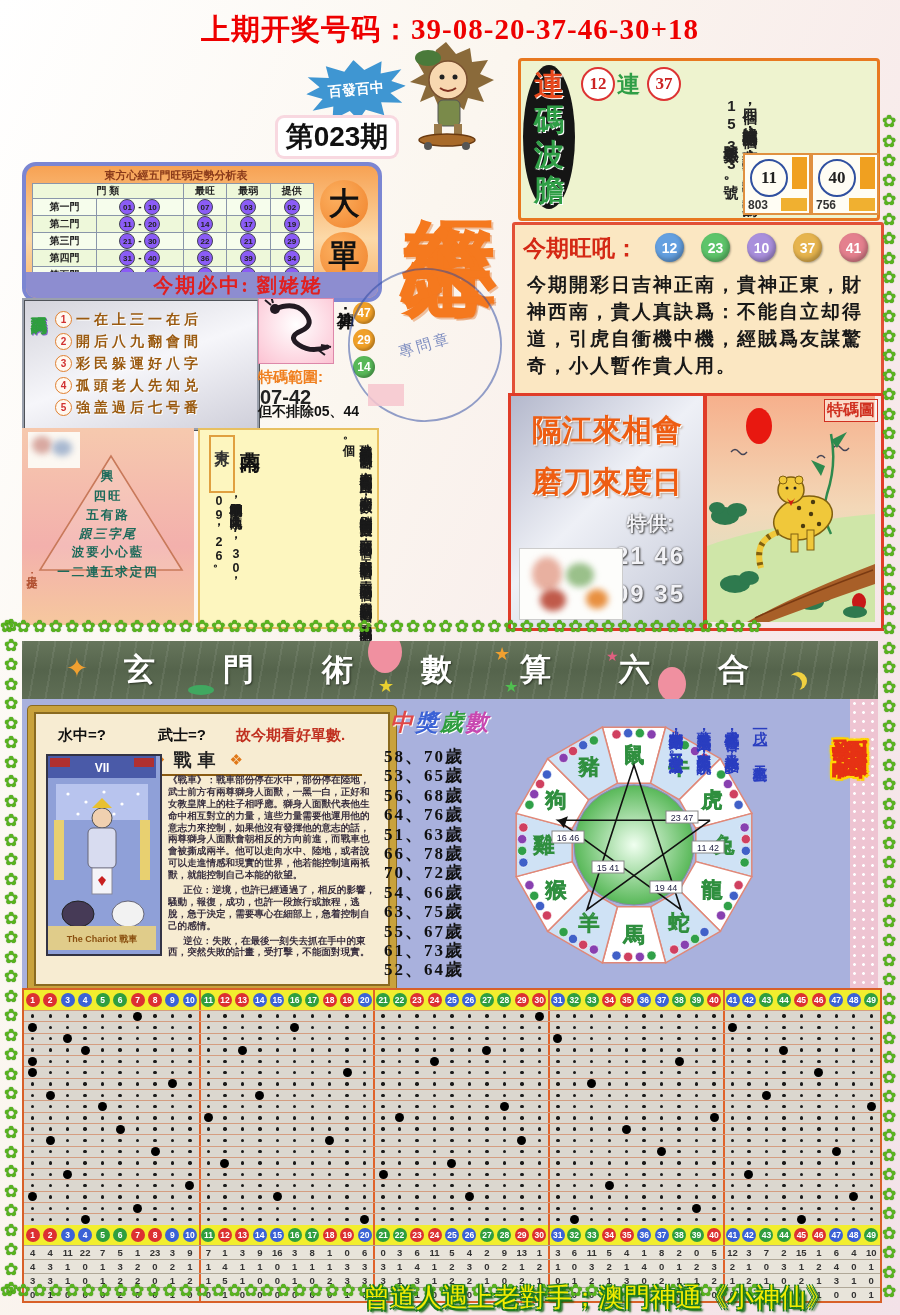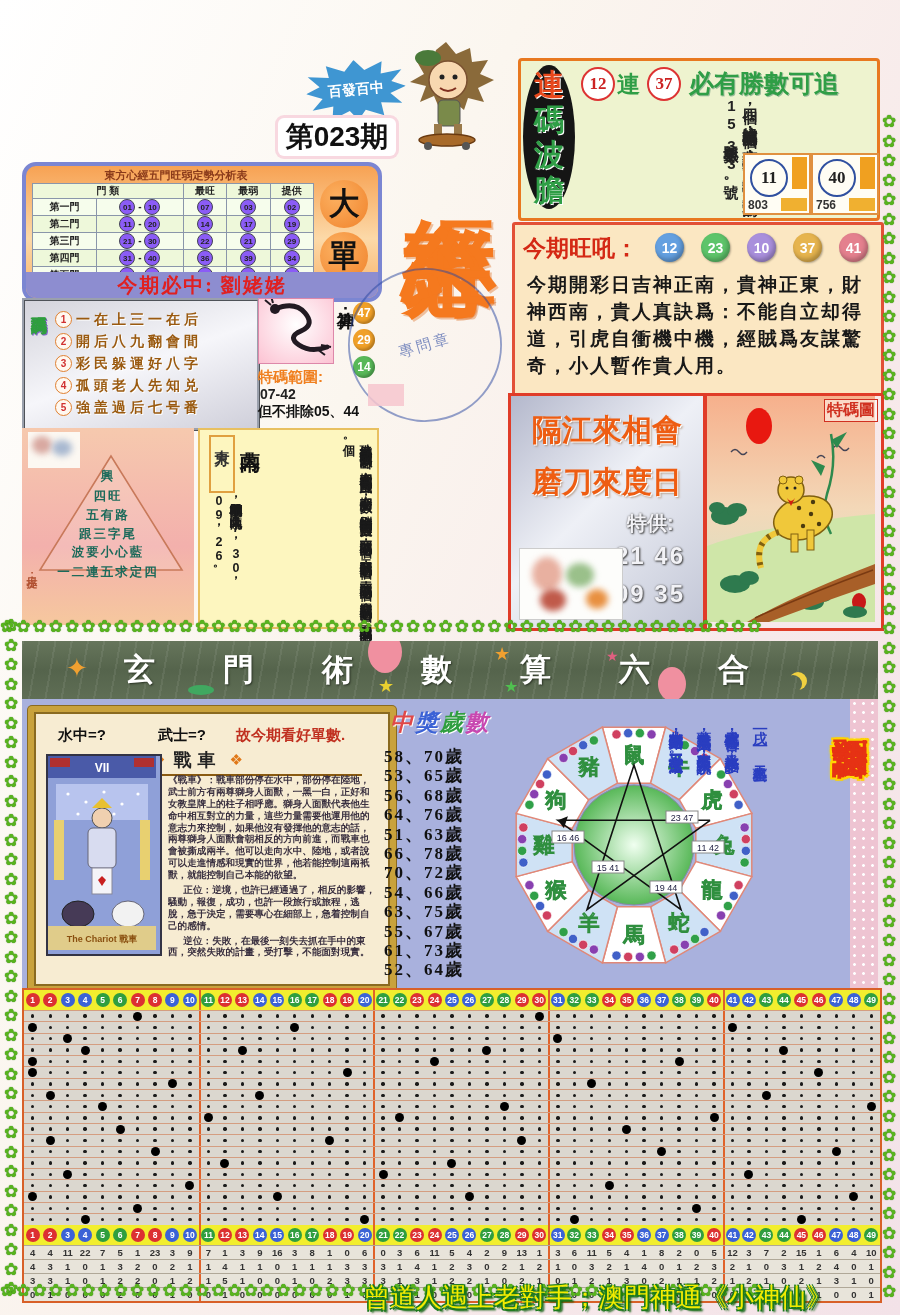--- a/index.html
+++ b/index.html
@@ -61,40 +61,40 @@
   
   .analysis{top:162px;left:22px;width:352px;height:132px;border:4px solid #7b86d2;border-radius:14px;
     background:linear-gradient(180deg,#f7a253,#fcd9a8 55%,#f8b066);overflow:hidden;}
   .an-title{position:absolute;left:0;top:2px;width:300px;text-align:center;font-size:11px;font-weight:900;color:#8a3a1a;}
   .an-table{position:absolute;left:6px;top:17px;width:282px;border-collapse:collapse;}
   .an-table td,.an-table th{border:1px solid #8a96aa;font-size:10px;font-weight:700;color:#222;text-align:center;padding:0;height:13px;background:#eef8da;}
   .an-table tr:nth-child(even) td{background:#f6fdec;}
   .circ{display:inline-flex;align-items:center;justify-content:center;width:14px;height:14px;border:1px solid #445;border-radius:50%;
     font-size:8px;font-weight:700;background:#8b5cf6;vertical-align:middle;}
   .an-must{position:absolute;left:0;bottom:0;width:100%;height:26px;background:#8d8dd0;display:flex;align-items:center;justify-content:center;
-    font:900 20px "Liberation Serif",serif;color:#e02020;letter-spacing:2px;}
+    font:900 20px "Liberation Serif",serif;color:#e02020;letter-spacing:2px;padding-left:36px;}
   .badge-circle{position:absolute;left:294px;width:48px;height:48px;border-radius:50%;
     background:radial-gradient(circle at 35% 35%,#fcb060,#f0832c);display:flex;align-items:center;justify-content:center;
     font-size:31px;font-weight:900;color:#111;}
 
   
   .poem{top:298px;left:22px;width:353px;height:127px;}
   .poem-box{position:absolute;left:0;top:0;width:232px;height:127px;border:3px ridge #9aa0ac;
     background:linear-gradient(160deg,#d4d4dc,#f6f6fa 50%,#cfcfda);}
   .poem-title{position:absolute;left:3px;top:4px;width:22px;font-size:16px;font-weight:900;color:#2f9e3f;text-shadow:1px 1px 0 #86c;line-height:22px;text-align:center;}
   .poem-line{position:absolute;left:30px;width:198px;height:21px;display:flex;align-items:center;gap:4px;}
   .poem-num{width:15px;height:15px;border:1.5px solid #e08030;border-radius:50%;color:#d03030;font-size:10px;font-weight:900;
     display:flex;align-items:center;justify-content:center;background:#fff8f0;flex:none;}
   .poem-txt{font:900 14px "Liberation Serif",serif;color:#9a5a10;letter-spacing:4px;text-shadow:1px 1px 0 #fff;white-space:nowrap;}
   .dragon{position:absolute;left:236px;top:0;width:74px;height:64px;background:radial-gradient(circle at 50% 40%,#ffffff,#fcc2d2);border:1px solid #d8a;overflow:hidden;}
   .shensuan{position:absolute;left:312px;top:0;height:84px;font-size:17px;font-weight:900;color:#111;}
   .ss-ball{position:absolute;left:331px;width:22px;height:22px;border-radius:50%;color:#fff;font-size:12px;font-weight:900;
     display:flex;align-items:center;justify-content:center;box-shadow:inset -2px -2px 3px rgba(0,0,0,.25);}
   .range-label{position:absolute;left:236px;top:70px;font-size:15px;font-weight:900;color:#f08020;}
-  .range-val{position:absolute;left:238px;top:88px;font-size:14px;font-weight:700;color:#222;}
+  .range-val{position:absolute;left:238px;top:88px;font-size:20px;font-weight:700;color:#222;}
   .range-note{position:absolute;left:236px;top:105px;font-size:14px;font-weight:700;color:#111;}
 
   
   .tri-panel{top:428px;left:22px;width:172px;height:197px;background:linear-gradient(180deg,#f6c9ae,#f3b0ac 60%,#f6c89e);overflow:hidden;}
   .tri-photo{position:absolute;left:6px;top:4px;width:52px;height:36px;background:#fcf8f2;overflow:hidden;}
   .tri-line{position:absolute;left:0;width:100%;text-align:center;font-size:12.5px;font-weight:900;color:#1b6a5a;letter-spacing:2px;}
   .tip{position:absolute;left:2px;top:140px;height:54px;font-size:11px;font-weight:900;color:#b05030;}
   .burst-green-o{position:absolute;left:32px;top:138px;width:128px;height:54px;background:#2f9a50;
     clip-path:polygon(50% 0%,60% 18%,78% 6%,76% 26%,97% 22%,86% 40%,100% 50%,84% 60%,95% 78%,74% 74%,76% 96%,58% 84%,50% 100%,42% 84%,24% 96%,26% 74%,5% 78%,16% 60%,0% 50%,14% 40%,3% 22%,24% 26%,22% 6%,40% 18%);
     display:flex;align-items:center;justify-content:center;}
@@ -159,20 +159,21 @@
   .fl-col{width:20px;line-height:19.5px;word-break:break-all;text-align:center;}
   .fl-row{height:22px;line-height:22px;letter-spacing:2px;white-space:nowrap;}
   .footer-text{top:1280px;left:300px;width:596px;text-align:center;font-size:26px;font-weight:400;color:#f2ec00;z-index:9;white-space:nowrap;
     text-shadow:-1.5px -1.5px 0 #1c7a1c,1.5px -1.5px 0 #1c7a1c,-1.5px 1.5px 0 #1c7a1c,1.5px 1.5px 0 #1c7a1c,3px 3px 2px #0a5a0a;}
 </style>
 </head>
 <body>
 
 <div class="page">
 
+  <div class="abs hdr">上期开奖号码：39-08-20-37-46-30+18</div>
 
   <div class="abs burst-blue">
       <span>百發百中</span>
     </div>
   <div class="abs" style="top:40px;left:390px;width:112px;height:112px;">
     <svg width="112" height="112" viewBox="0 0 112 112">
       <polygon points="56,2 66,14 80,8 82,22 98,20 90,34 104,40 88,48 94,62 78,58 74,70 62,60 50,70 44,56 30,62 36,46 20,42 34,34 26,20 42,24 46,10" fill="#8a6a3a"></polygon>
       <ellipse cx="38" cy="18" rx="13" ry="8" fill="#4a7a3a"></ellipse>
       <circle cx="58" cy="40" r="19" fill="#f8d8b0" stroke="#7a5030" stroke-width="1.5"></circle>
       <circle cx="52" cy="37" r="2.5" fill="#222"></circle>
@@ -197,21 +198,20 @@
     <div class="lm-oval"></div>
     <div class="lm-title" id="lm-title">
         <div style="color: rgb(232, 72, 28); text-shadow: rgb(255, 255, 255) 1px 1px 0px;">連</div>
         <div style="color: rgb(47, 158, 70); text-shadow: rgb(255, 255, 255) 1px 1px 0px;">碼</div>
         <div style="color: rgb(47, 158, 70); text-shadow: rgb(255, 255, 255) 1px 1px 0px;">波</div>
         <div style="color: rgb(47, 158, 70); text-shadow: rgb(255, 255, 255) 1px 1px 0px;">膽</div>
       </div>
     <div class="lm-ball" style="left:60px;top:6px;">12</div>
     <div class="lm-mid" style="left:96px;top:8px;">連</div>
     <div class="lm-ball" style="left:126px;top:6px;">37</div>
-    <div class="lm-head" style="left:168px;top:6px;">必有勝數可追</div>
     <div class="lm-body vtxt">四個，綠波號碼開出三個，藍波號碼直接落空，今次本欄吼單數，推薦大數的15號與小數33號。</div>
     <div class="lm-box" style="left:222px;top:92px;">
       <div class="cir">11</div>
       <div class="tag"></div>
       <div class="code">803</div>
       <div class="tag2"></div>
     </div>
     <div class="lm-box" style="left:290px;top:92px;">
       <div class="cir">40</div>
       <div class="tag"></div>
@@ -405,21 +405,21 @@
       <div class="blob" style="left:4px;top:4px;width:20px;height:18px;background:#d8a8a0;"></div>
       <div class="blob" style="left:24px;top:8px;width:20px;height:16px;background:#a8b8d0;"></div>
     </div>
     <svg class="abs" style="left:14px;top:24px;" width="150" height="122" viewBox="0 0 150 122">
       <polygon points="75,4 4,118 146,118" fill="rgba(255,255,255,0.15)" stroke="#c8795a" stroke-width="1.6"></polygon>
     </svg>
     <div id="tri-lines">
         <div class="tri-line" style="top: 40px;">興</div>
         <div class="tri-line" style="top: 60px;">四旺</div>
         <div class="tri-line" style="top: 79px;">五有路</div>
-        <div class="tri-line" style="top: 98px;">跟三字尾</div>
+        <div class="tri-line" style="top: 98px; font-style: italic;">跟三字尾</div>
         <div class="tri-line" style="top: 116px;">波要小心藍</div>
         <div class="tri-line" style="top: 136px;">一二連五求定四</div>
       </div>
     <div class="tip vtxt">提示:</div>
   </div>
 
   <div class="abs neimu">
     <div class="nm-titlebox">
       <div class="nm-t2 vtxt">内幕</div>
       <div class="nm-t1 vtxt">東方</div>

